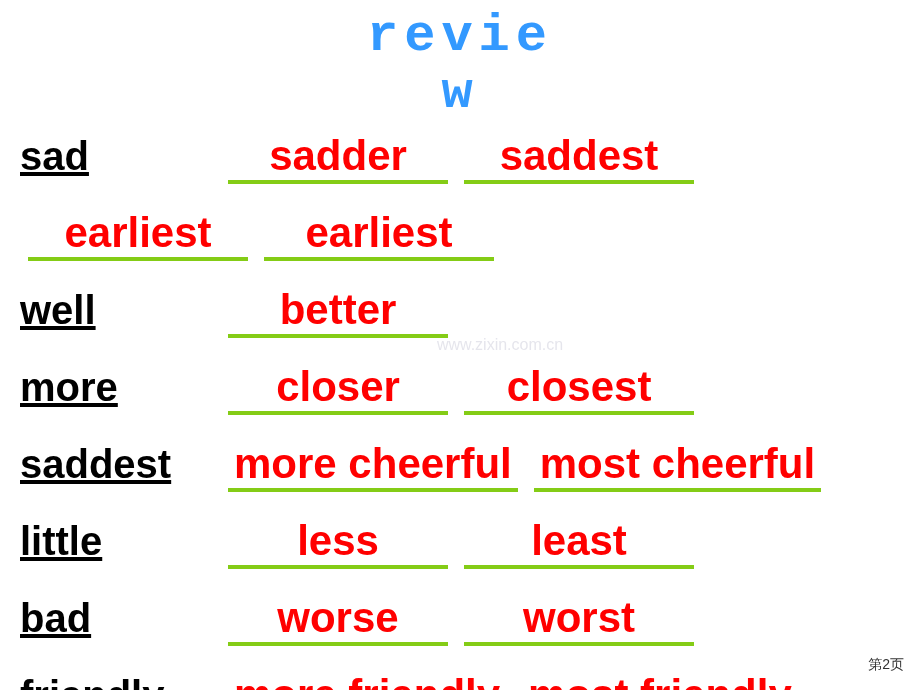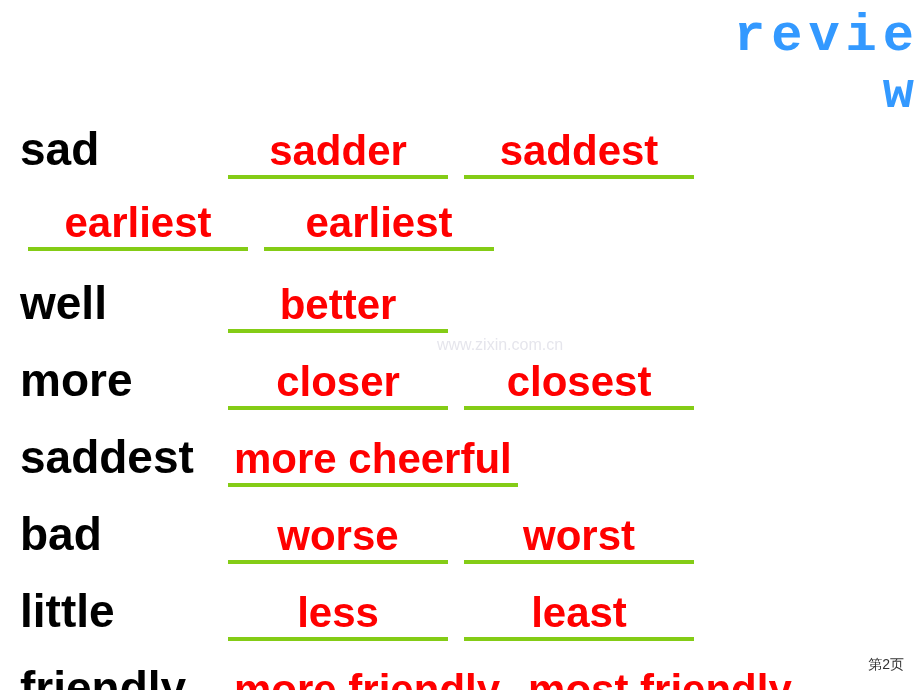--- a/index.html
+++ b/index.html
@@ -6,22 +6,23 @@
     body {
       width: 920px;
       height: 690px;
       background: white;
       font-family: Arial, sans-serif;
       overflow: hidden;
       position: relative;
     }
 
     .title-container {
-      text-align: right;
+      text-align: center;
       padding-top: 8px;
+      margin-bottom: 10px;
     }
 
     .title {
       font-size: 52px;
       font-weight: bold;
       color: #3399ff;
       font-family: 'Courier New', monospace;
       letter-spacing: 6px;
       line-height: 1.1;
     }
@@ -31,26 +32,27 @@
     }
 
     .word-row {
       display: flex;
       align-items: baseline;
       margin-bottom: 12px;
       height: 65px;
     }
 
     .base-word {
-      font-size: 46px;
+      font-size: 40px;
       font-weight: bold;
       color: black;
       width: 200px;
       min-width: 200px;
       flex-shrink: 0;
+      text-decoration: underline;
     }
 
     .comparative, .superlative {
       font-size: 42px;
       font-weight: bold;
       color: red;
       border-bottom: 4px solid #84cc16;
       padding: 0 6px;
       min-width: 220px;
       text-align: center;
@@ -107,30 +109,31 @@
       <span class="comparative">better</span>
     </div>
     <div class="word-row">
       <span class="base-word">more</span>
       <span class="comparative">closer</span>
       <span class="superlative">closest</span>
     </div>
     <div class="word-row">
       <span class="base-word">saddest</span>
       <span class="comparative">more cheerful</span>
+      <span class="superlative">most cheerful</span>
+    </div>
+    <div class="word-row">
+      <span class="base-word">little</span>
+      <span class="comparative">less</span>
+      <span class="superlative">least</span>
     </div>
     <div class="word-row">
       <span class="base-word">bad</span>
       <span class="comparative">worse</span>
       <span class="superlative">worst</span>
-    </div>
-    <div class="word-row">
-      <span class="base-word">little</span>
-      <span class="comparative">less</span>
-      <span class="superlative">least</span>
     </div>
     <div class="word-row">
       <span class="base-word">friendly</span>
       <span class="comparative">more friendly</span>
       <span class="superlative">most friendly</span>
     </div>
   </div>
 
 <div class="watermark">www.zixin.com.cn</div>
 <div class="page-num">第2页</div>

